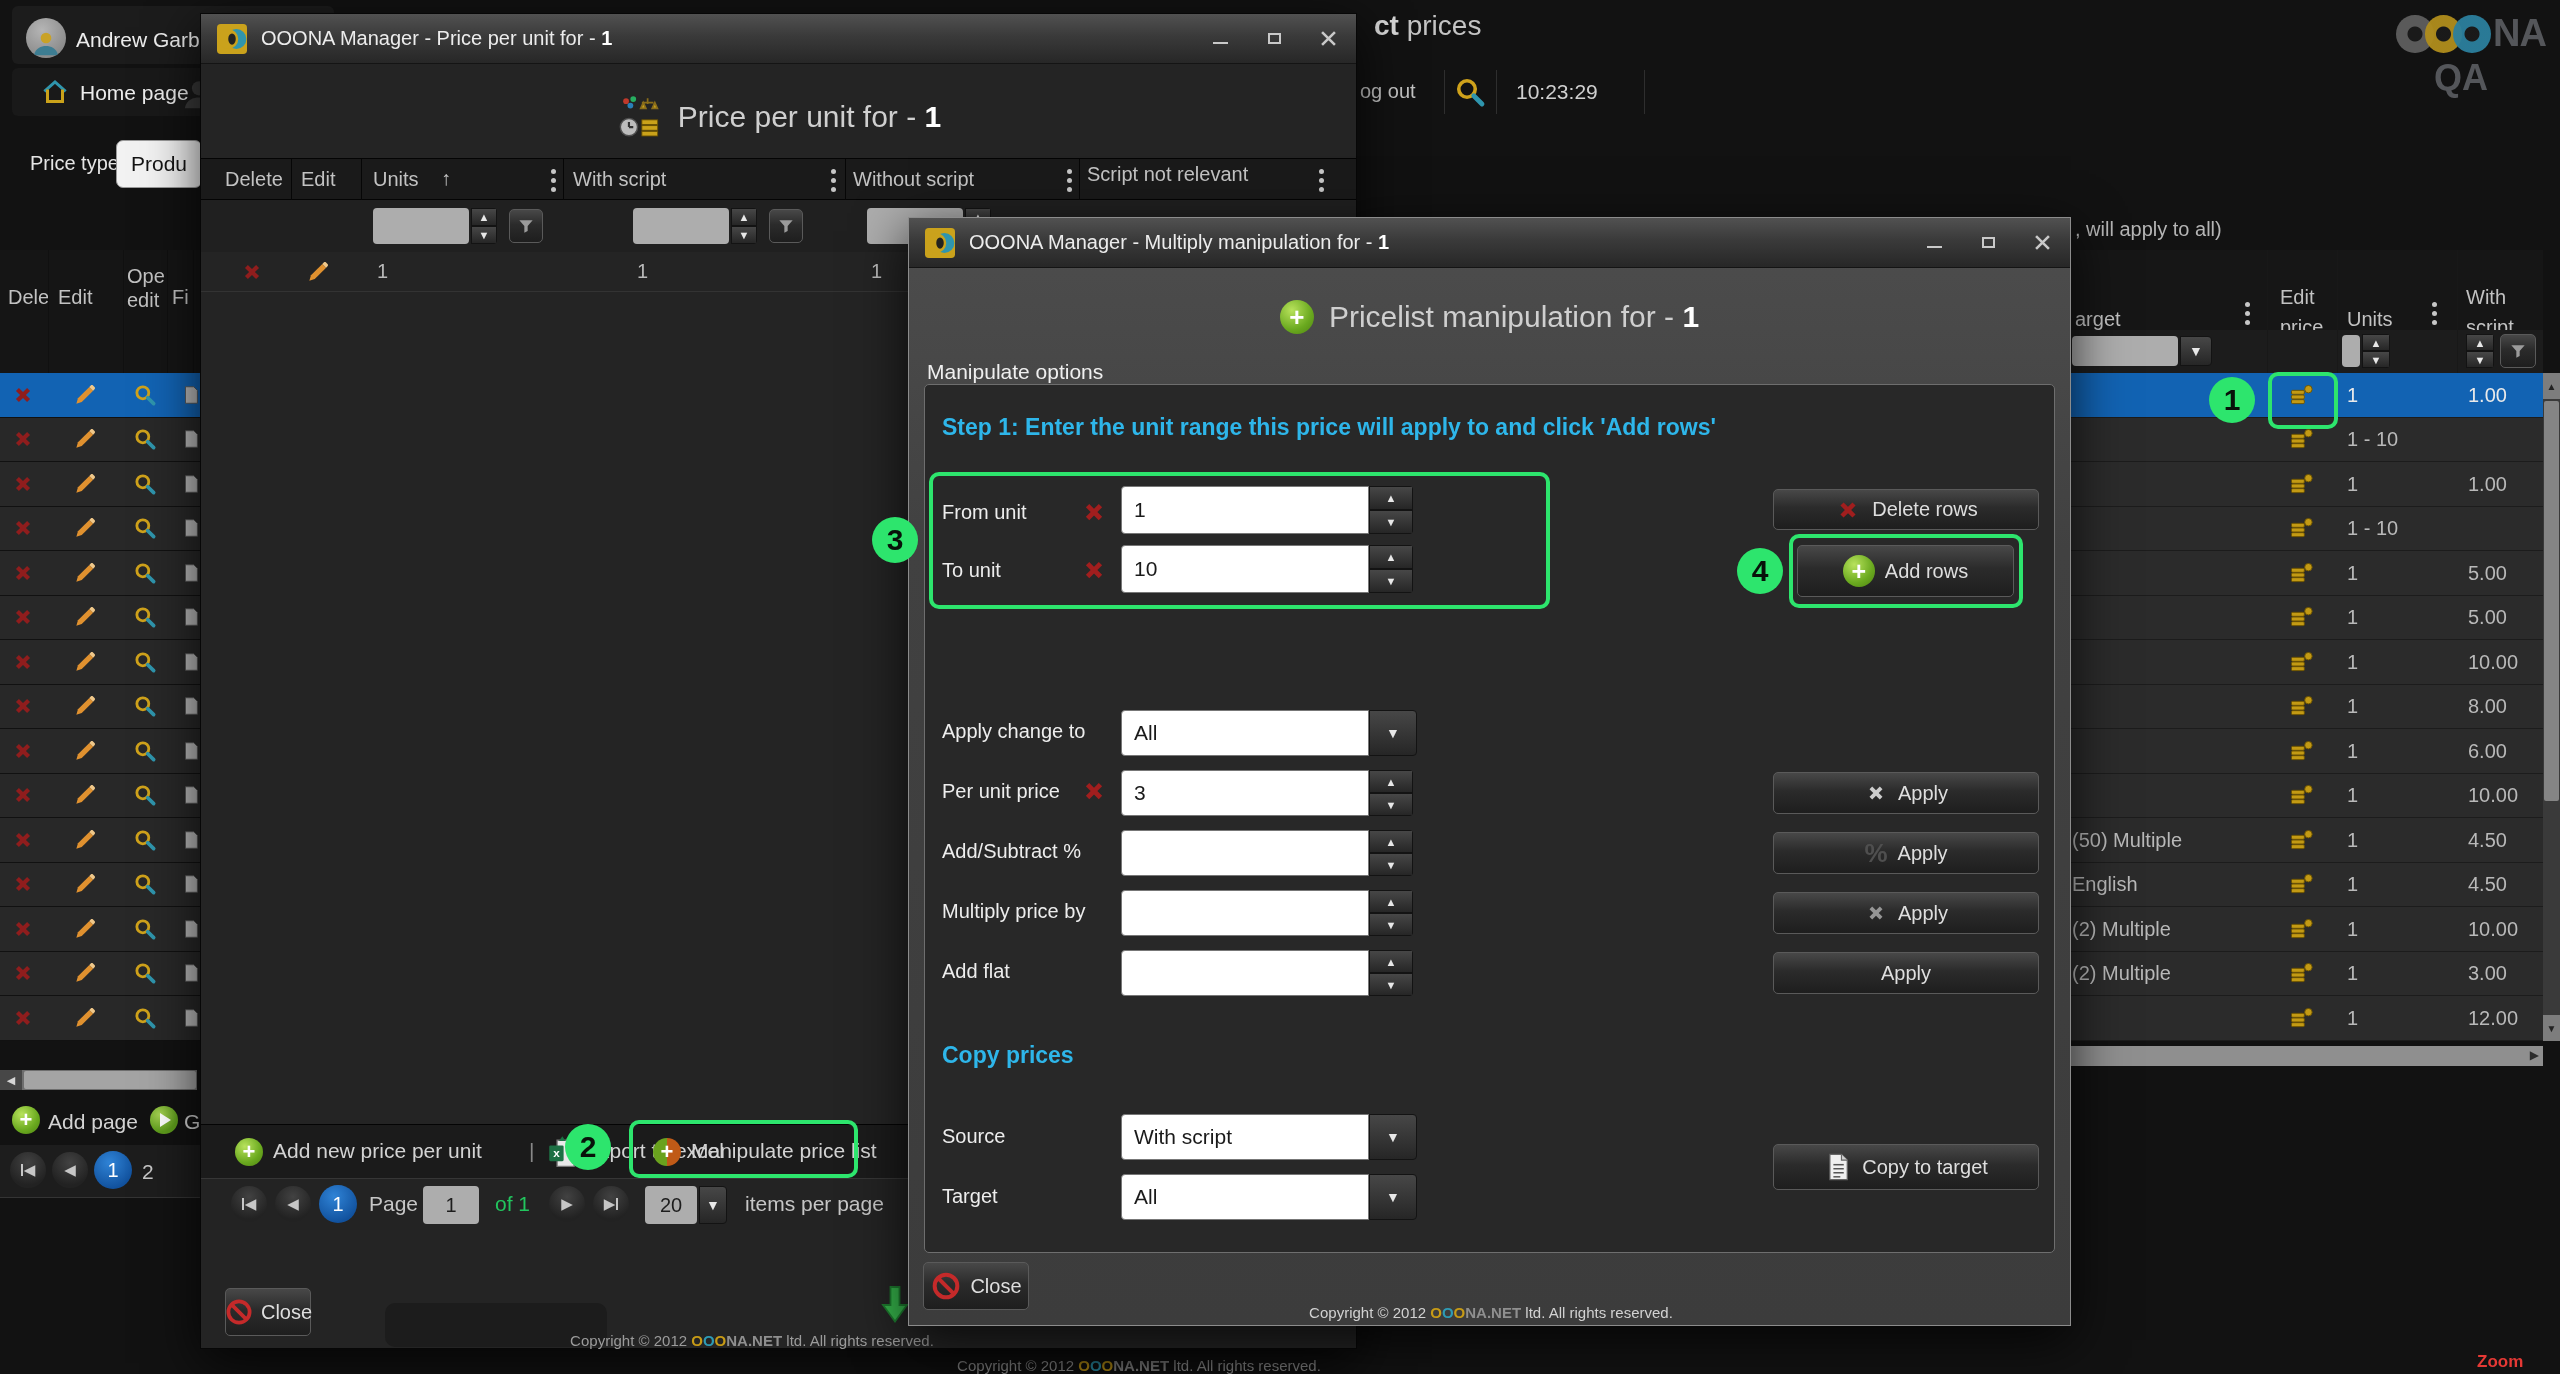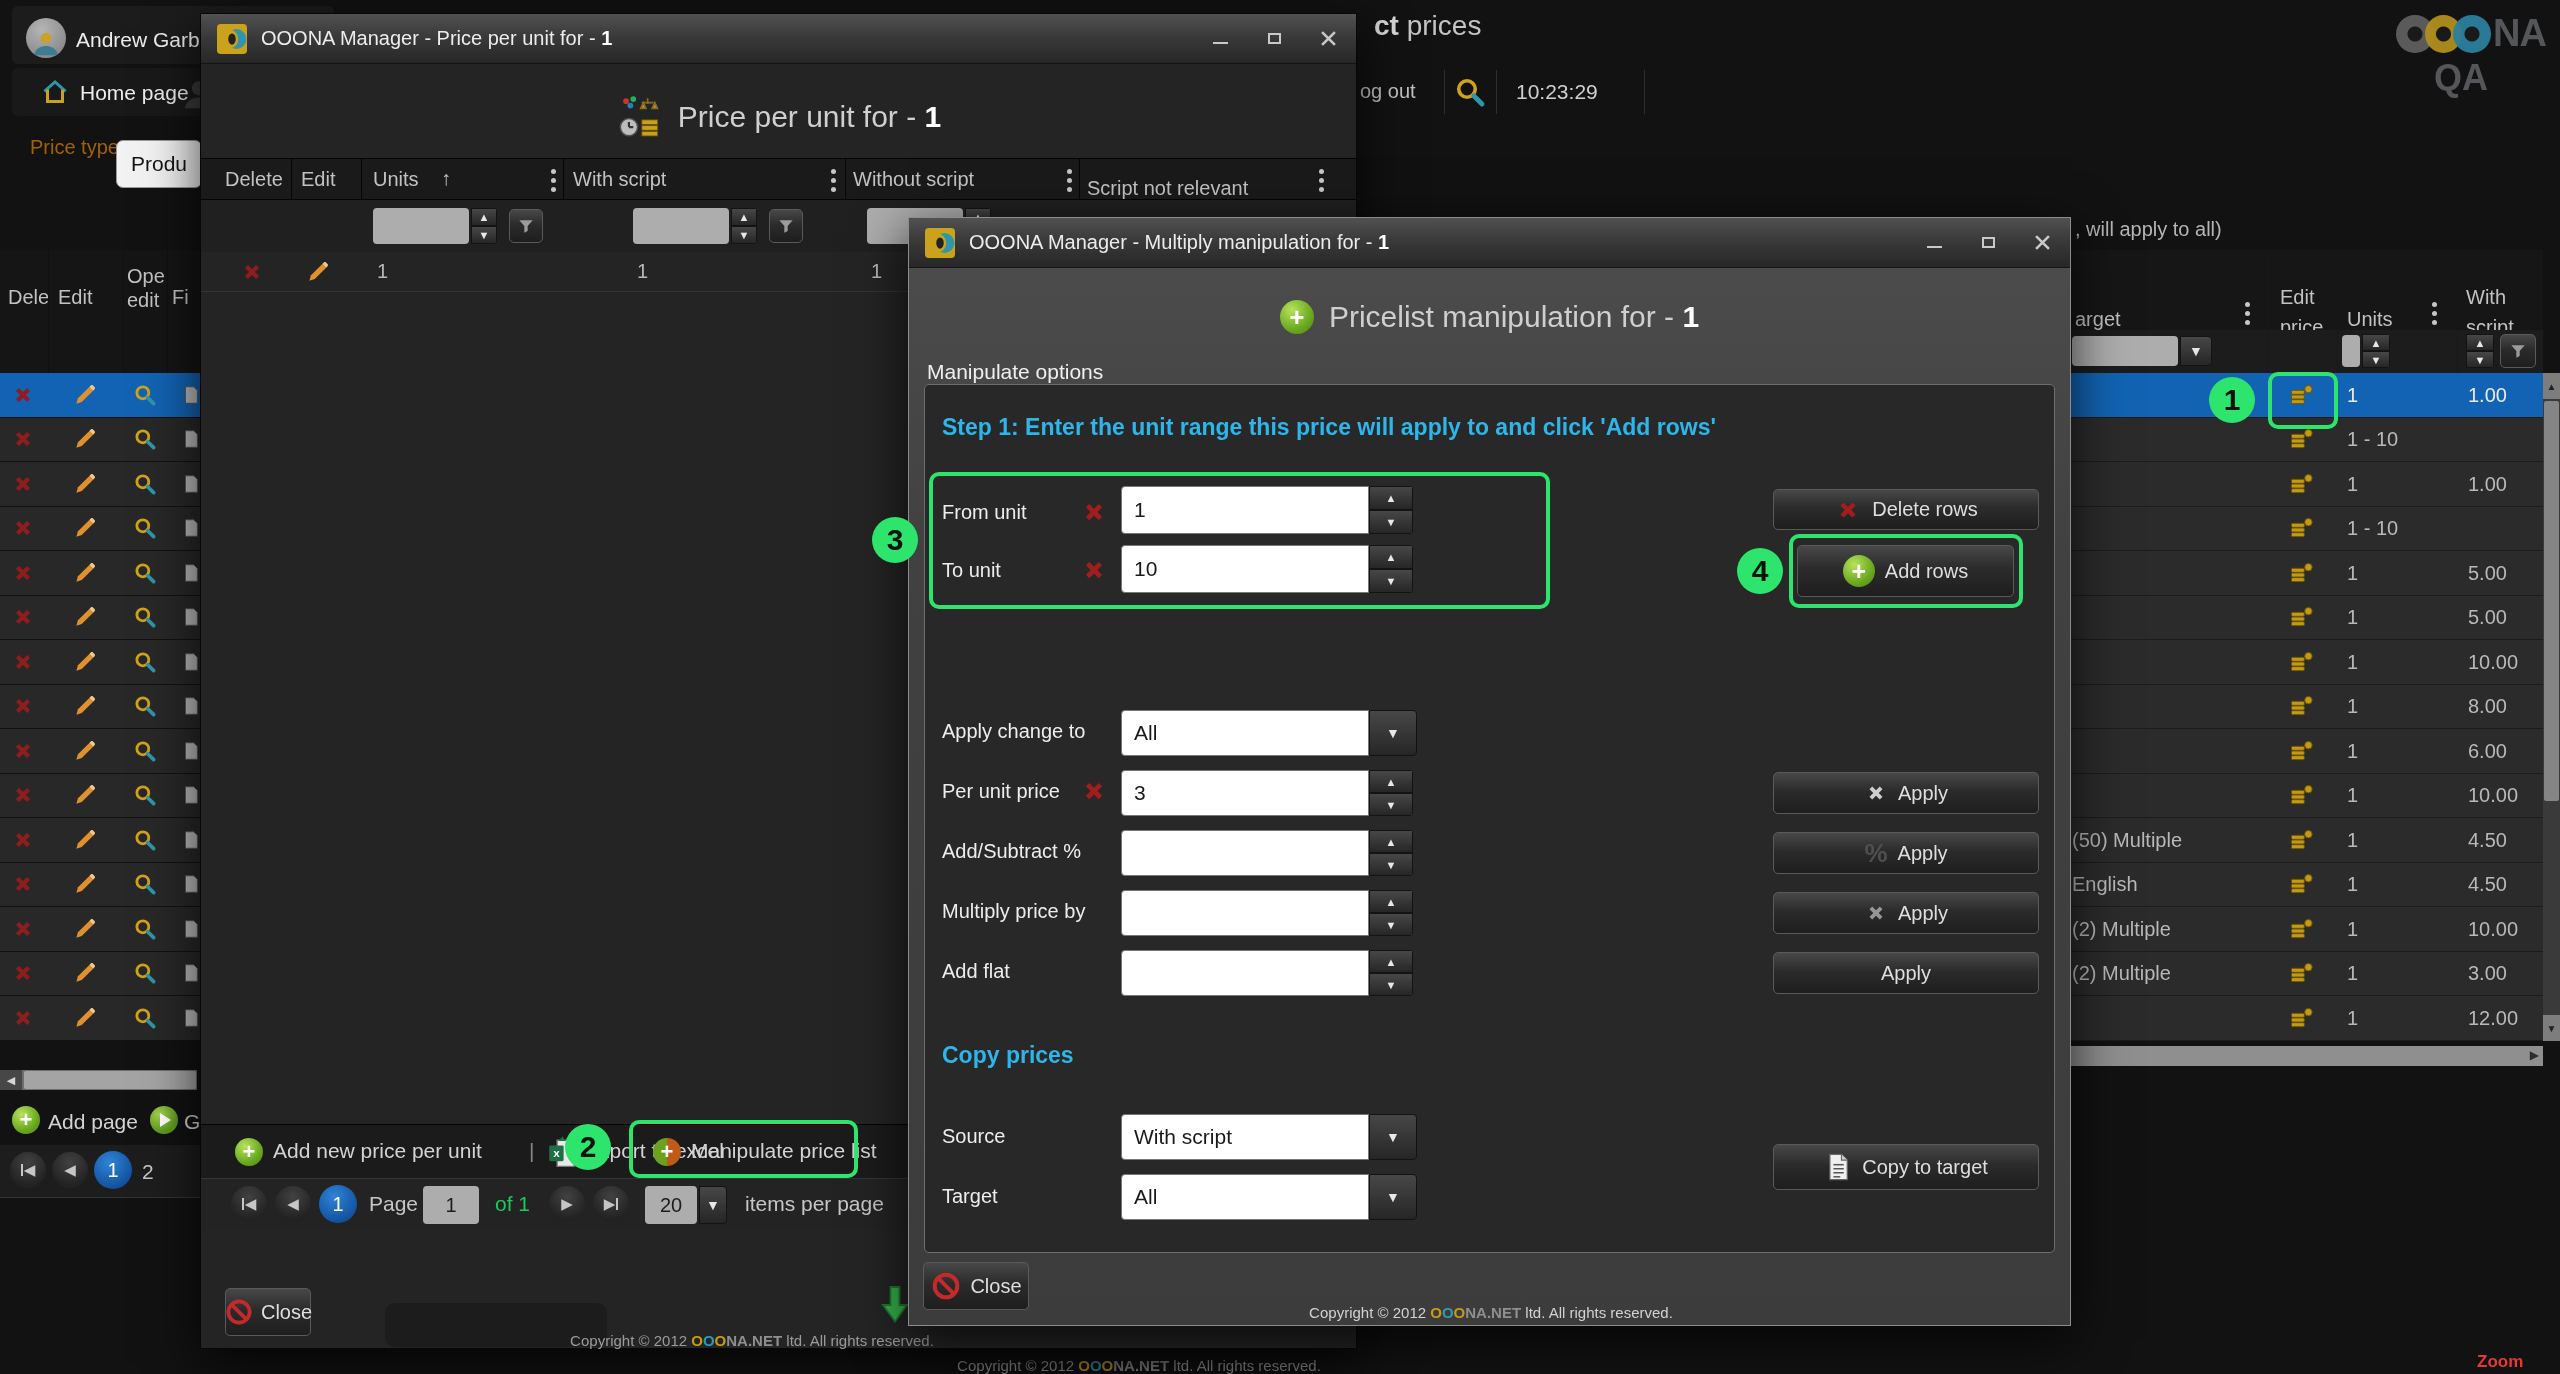--- a/index.html
+++ b/index.html
@@ -72,21 +72,21 @@
     <span class="abs" style="left:40px;top:77px;width:30px;height:30px;"><svg viewBox="0 0 24 24" width="30" height="30">
           <path d="M3.5 11.5 12 4l8.5 7.5" fill="none" stroke="#2f95ad" stroke-width="2.4"></path>
           <path d="M6 10v9.5h12V10" fill="none" stroke="#caa21a" stroke-width="2.4"></path>
         </svg></span>
     <span class="abs lbl" style="left:80px;top:81px;font-size:21px;">Home page</span>
     <span class="abs" style="left:182px;top:74px;width:24px;height:40px;overflow:hidden;"><svg viewBox="0 0 24 24" width="34" height="40">
           <circle cx="12" cy="8" r="5" fill="#3a3a3a"></circle>
           <path d="M2 22c1-6 6-7.5 10-7.5s9 1.5 10 7.5Z" fill="#3a3a3a"></path>
         </svg></span>
 
-    <span class="abs lbl" style="left:30px;top:136px;color:#a16207;">Price type</span>
+    <span class="abs lbl" style="left:30px;top:152px;color:#e5e5e5;">Price type</span>
     <div class="abs" style="left:116px;top:140px;width:86px;height:48px;background:#f2f2f2;border-radius:7px;border:1px solid #9a9a9a;display:flex;align-items:center;padding-left:14px;color:#141414;font-size:21px;">
         <span>Produ</span>
       </div>
 
     <span class="abs" style="left:1374px;top:10px;font-size:28px;color:#d6d6d6;"><b>ct</b><span style="color:#c4c4c4;"> prices</span></span>
     <span class="abs" style="left:1360px;top:80px;font-size:20px;color:#c2c2c2;">og out</span>
     <div class="sep" style="left:1444px;top:70px;height:44px;background:#2e2e2e;"></div>
     <span class="abs" style="left:1452px;top:74px;width:36px;height:36px;"><svg viewBox="0 0 24 24" width="36" height="36">
           <circle cx="10" cy="10" r="5.5" fill="none" stroke="#cfa21b" stroke-width="2.4"></circle>
           <line x1="14.5" y1="14.5" x2="20" y2="20" stroke="#2f95ad" stroke-width="3.2" stroke-linecap="round"></line>
@@ -674,21 +674,21 @@
     <div class="abs" style="left:0;top:144px;width:100%;height:42px;background:#1a1a1a;border-top:1px solid #040404;border-bottom:1px solid #040404;">
       <span class="abs hdrtxt" style="left:24px;top:9px;">Delete</span>
       <span class="abs hdrtxt" style="left:100px;top:9px;">Edit</span>
       <span class="abs hdrtxt" style="left:172px;top:9px;">Units</span>
       <span class="abs hdrtxt" style="left:240px;top:8px;">↑</span>
       <span class="abs vdots" style="left:350px;top:10px;"></span>
       <span class="abs hdrtxt" style="left:372px;top:9px;">With script</span>
       <span class="abs vdots" style="left:630px;top:10px;"></span>
       <span class="abs hdrtxt" style="left:652px;top:9px;">Without script</span>
       <span class="abs vdots" style="left:866px;top:10px;"></span>
-      <span class="abs hdrtxt" style="left:886px;top:18px;">Script not relevant</span>
+      <span class="abs hdrtxt" style="left:886px;top:4px;">Script not relevant</span>
       <span class="abs vdots" style="left:1118px;top:10px;"></span>
       <div class="sep" style="left:90px;top:0;height:42px;"></div>
       <div class="sep" style="left:160px;top:0;height:42px;"></div>
       <div class="sep" style="left:362px;top:0;height:42px;"></div>
       <div class="sep" style="left:644px;top:0;height:42px;"></div>
       <div class="sep" style="left:878px;top:0;height:42px;"></div>
     </div>
 
     <div class="abs" style="left:0;top:186px;width:100%;height:52px;background:#202020;">
       <span class="abs graybox" style="left:172px;top:8px;width:96px;height:36px;"></span>

